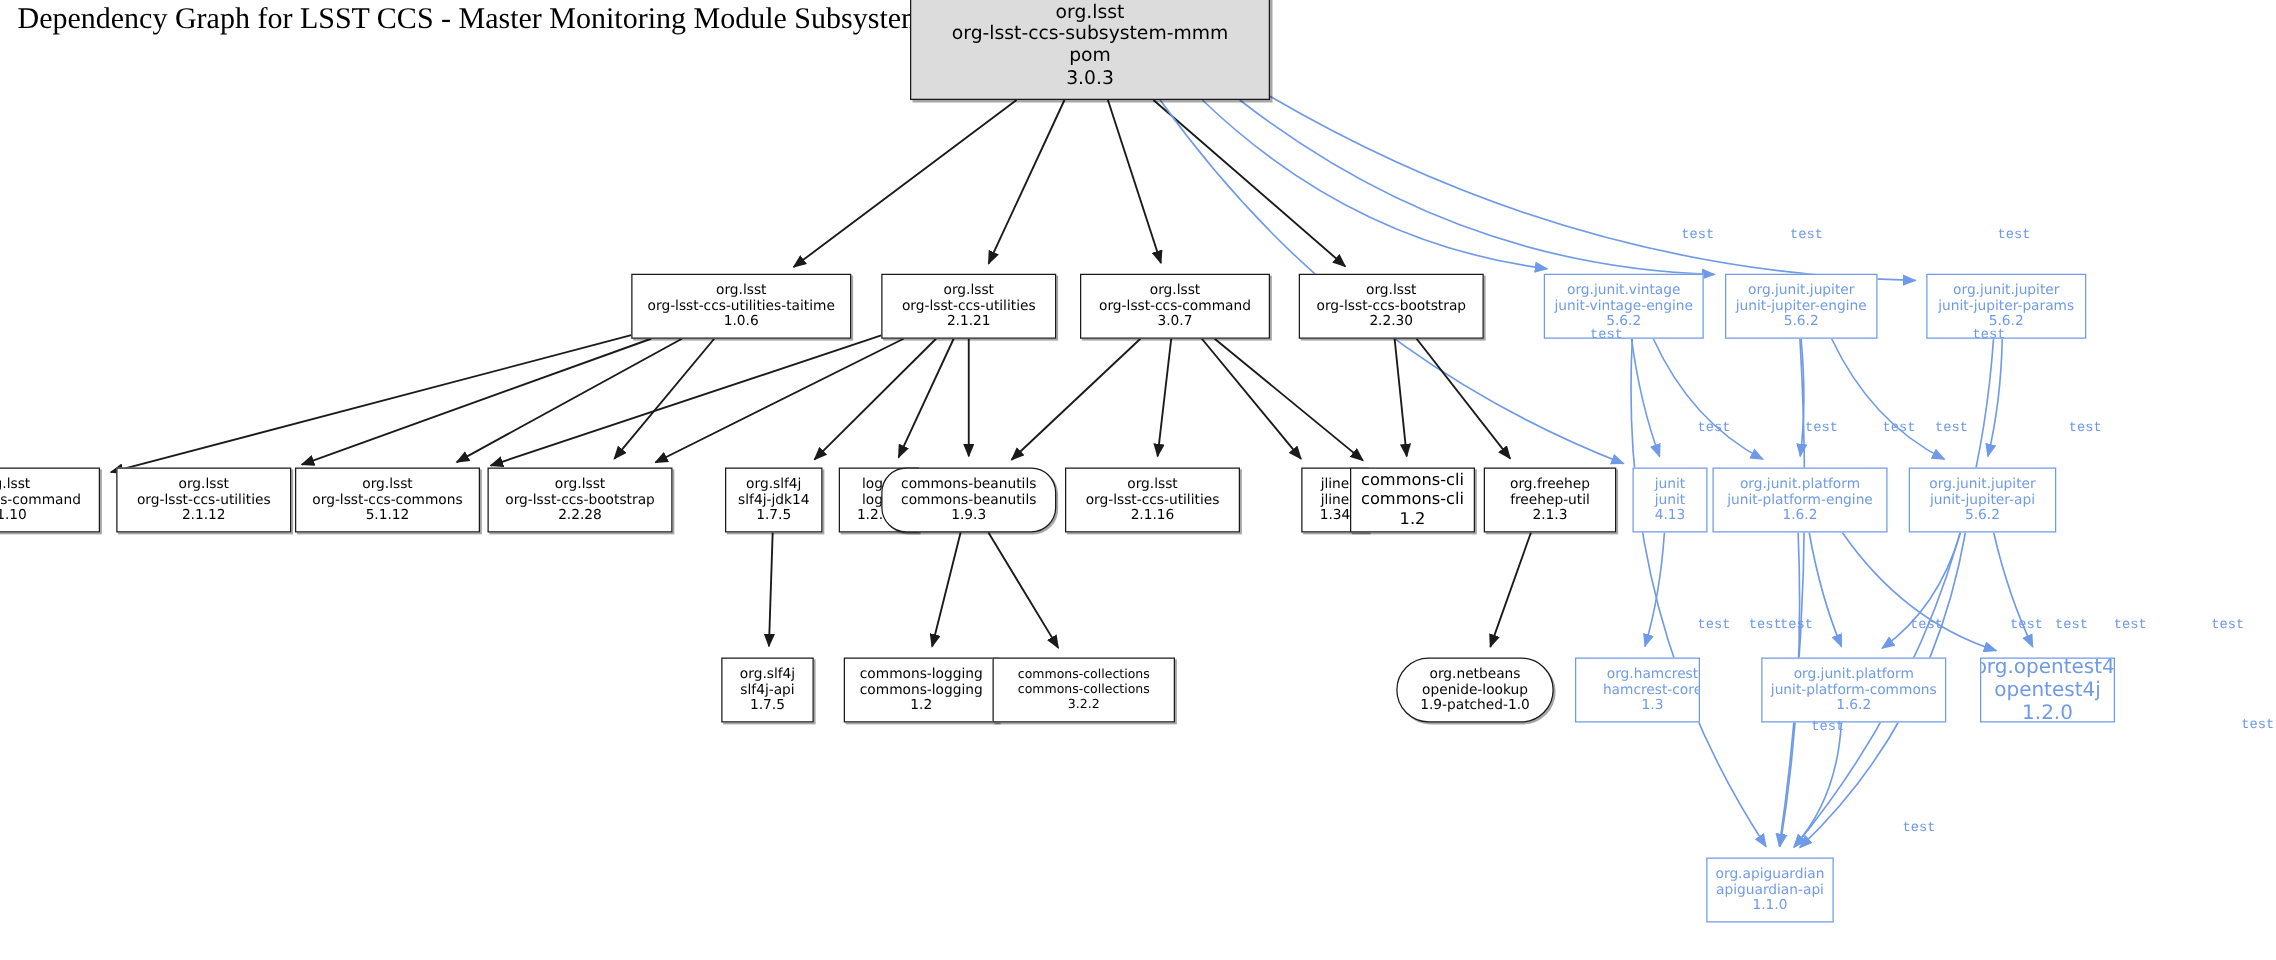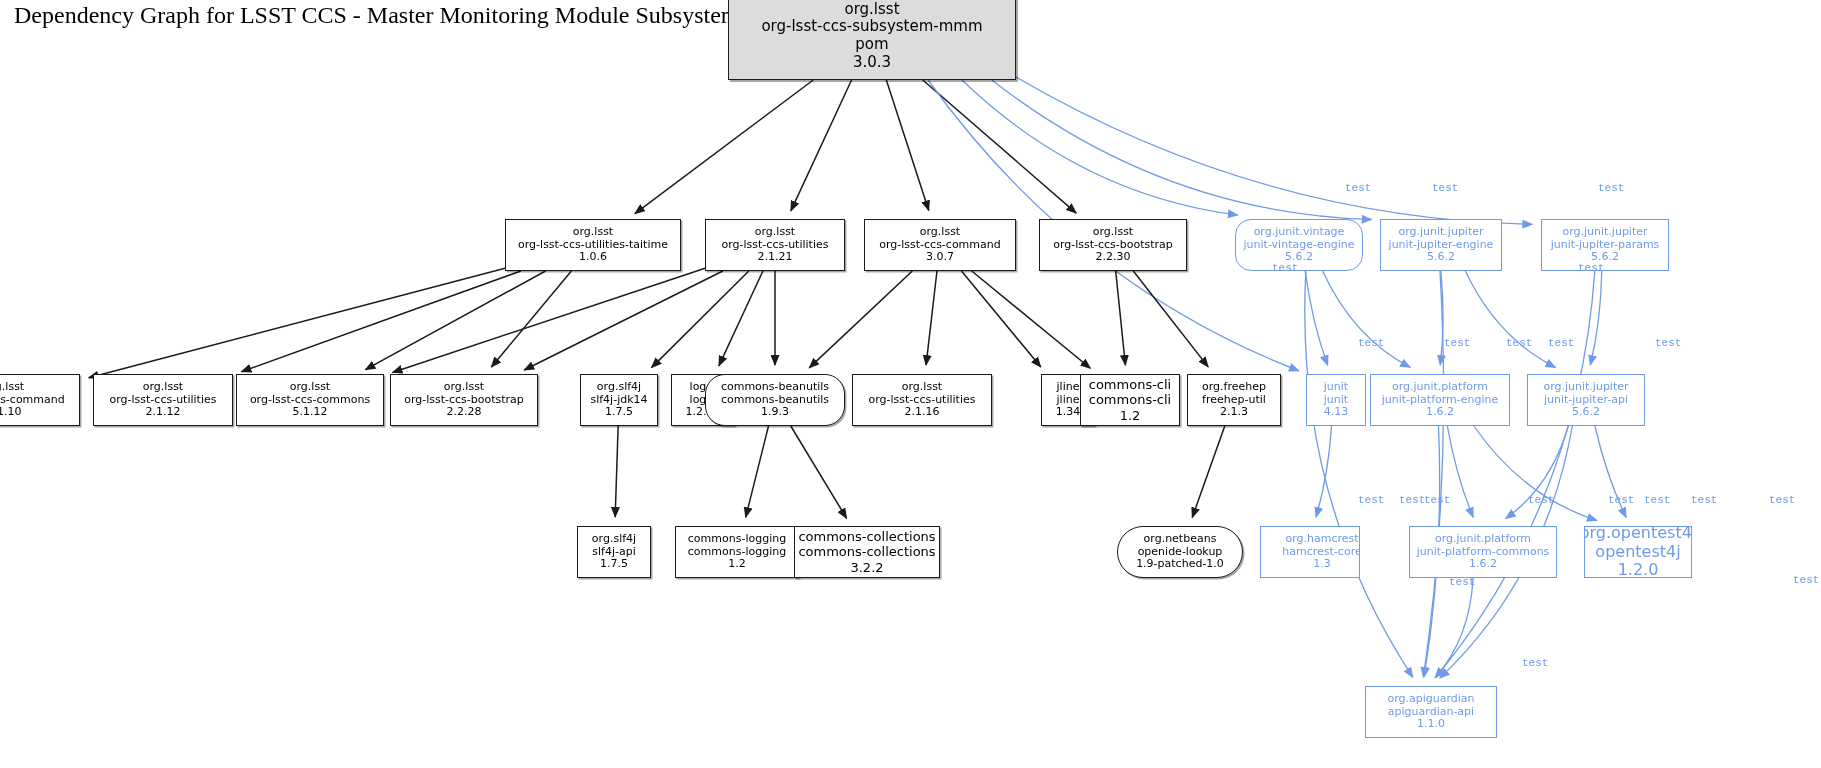--- a/index.html
+++ b/index.html
@@ -138,21 +138,21 @@
       <div class="node plain" style="left: 864px; top: 219px; width: 152px; height: 52px; font-size: 11px;">
         <span class="ln">org.lsst</span>
         <span class="ln">org-lsst-ccs-command</span>
         <span class="ln">3.0.7</span>
       </div>
       <div class="node plain" style="left: 1039px; top: 219px; width: 148px; height: 52px; font-size: 11px;">
         <span class="ln">org.lsst</span>
         <span class="ln">org-lsst-ccs-bootstrap</span>
         <span class="ln">2.2.30</span>
       </div>
-      <div class="node test" style="left: 1235px; top: 219px; width: 128px; height: 52px; font-size: 11px; border-radius: 16px;">
+      <div class="node test" style="left: 1235px; top: 219px; width: 128px; height: 52px; font-size: 11px;">
         <span class="ln">org.junit.vintage</span>
         <span class="ln">junit-vintage-engine</span>
         <span class="ln">5.6.2</span>
       </div>
       <div class="node test" style="left: 1380px; top: 219px; width: 122px; height: 52px; font-size: 11px;">
         <span class="ln">org.junit.jupiter</span>
         <span class="ln">junit-jupiter-engine</span>
         <span class="ln">5.6.2</span>
       </div>
       <div class="node test" style="left: 1541px; top: 219px; width: 128px; height: 52px; font-size: 11px;">
@@ -203,21 +203,21 @@
       <div class="node plain" style="left: 1041px; top: 374px; width: 54px; height: 52px; font-size: 11px;">
         <span class="ln">jline</span>
         <span class="ln">jline</span>
         <span class="ln">1.34</span>
       </div>
       <div class="node plain" style="left: 1080px; top: 374px; width: 100px; height: 52px; font-size: 13px;">
         <span class="ln">commons-cli</span>
         <span class="ln">commons-cli</span>
         <span class="ln">1.2</span>
       </div>
-      <div class="node plain" style="left: 1187px; top: 374px; width: 94px; height: 52px; font-size: 11px;">
+      <div class="node plain" style="left: 1187px; top: 374px; width: 106px; height: 52px; font-size: 11px;">
         <span class="ln">org.freehep</span>
         <span class="ln">freehep-util</span>
         <span class="ln">2.1.3</span>
       </div>
       <div class="node test" style="left: 1306px; top: 374px; width: 60px; height: 52px; font-size: 11px;">
         <span class="ln">junit</span>
         <span class="ln">junit</span>
         <span class="ln">4.13</span>
       </div>
       <div class="node test" style="left: 1370px; top: 374px; width: 140px; height: 52px; font-size: 11px;">
@@ -233,21 +233,21 @@
       <div class="node plain" style="left: 577px; top: 526px; width: 74px; height: 52px; font-size: 11px;">
         <span class="ln">org.slf4j</span>
         <span class="ln">slf4j-api</span>
         <span class="ln">1.7.5</span>
       </div>
       <div class="node plain" style="left: 675px; top: 526px; width: 124px; height: 52px; font-size: 11px;">
         <span class="ln">commons-logging</span>
         <span class="ln">commons-logging</span>
         <span class="ln">1.2</span>
       </div>
-      <div class="node plain" style="left: 794px; top: 526px; width: 146px; height: 52px; font-size: 13px;">
+      <div class="node plain" style="left: 794px; top: 526px; width: 146px; height: 52px; font-size: 10px;">
         <span class="ln">commons-collections</span>
         <span class="ln">commons-collections</span>
         <span class="ln">3.2.2</span>
       </div>
       <div class="node plain" style="left: 1117px; top: 526px; width: 126px; height: 52px; font-size: 11px; border-radius: 26px;">
         <span class="ln">org.netbeans</span>
         <span class="ln">openide-lookup</span>
         <span class="ln">1.9-patched-1.0</span>
       </div>
       <div class="node test" style="left: 1260px; top: 526px; width: 100px; height: 52px; font-size: 11px; padding-left: 24px;">
@@ -258,21 +258,21 @@
       <div class="node test" style="left: 1409px; top: 526px; width: 148px; height: 52px; font-size: 11px;">
         <span class="ln">org.junit.platform</span>
         <span class="ln">junit-platform-commons</span>
         <span class="ln">1.6.2</span>
       </div>
       <div class="node test" style="left: 1584px; top: 526px; width: 108px; height: 52px; font-size: 16px;">
         <span class="ln">org.opentest4j</span>
         <span class="ln">opentest4j</span>
         <span class="ln">1.2.0</span>
       </div>
-      <div class="node test" style="left: 1365px; top: 686px; width: 132px; height: 52px; font-size: 11px; justify-content: center;">
+      <div class="node test" style="left: 1365px; top: 686px; width: 102px; height: 52px; font-size: 11px; justify-content: center;">
         <span class="ln">org.apiguardian</span>
         <span class="ln">apiguardian-api</span>
         <span class="ln">1.1.0</span>
       </div>
     </div>
   <div id="label-layer">
       <div class="edge-label" style="left: 1345px; top: 182px;">test</div>
       <div class="edge-label" style="left: 1432px; top: 182px;">test</div>
       <div class="edge-label" style="left: 1598px; top: 182px;">test</div>
       <div class="edge-label" style="left: 1272px; top: 262px;">test</div>

